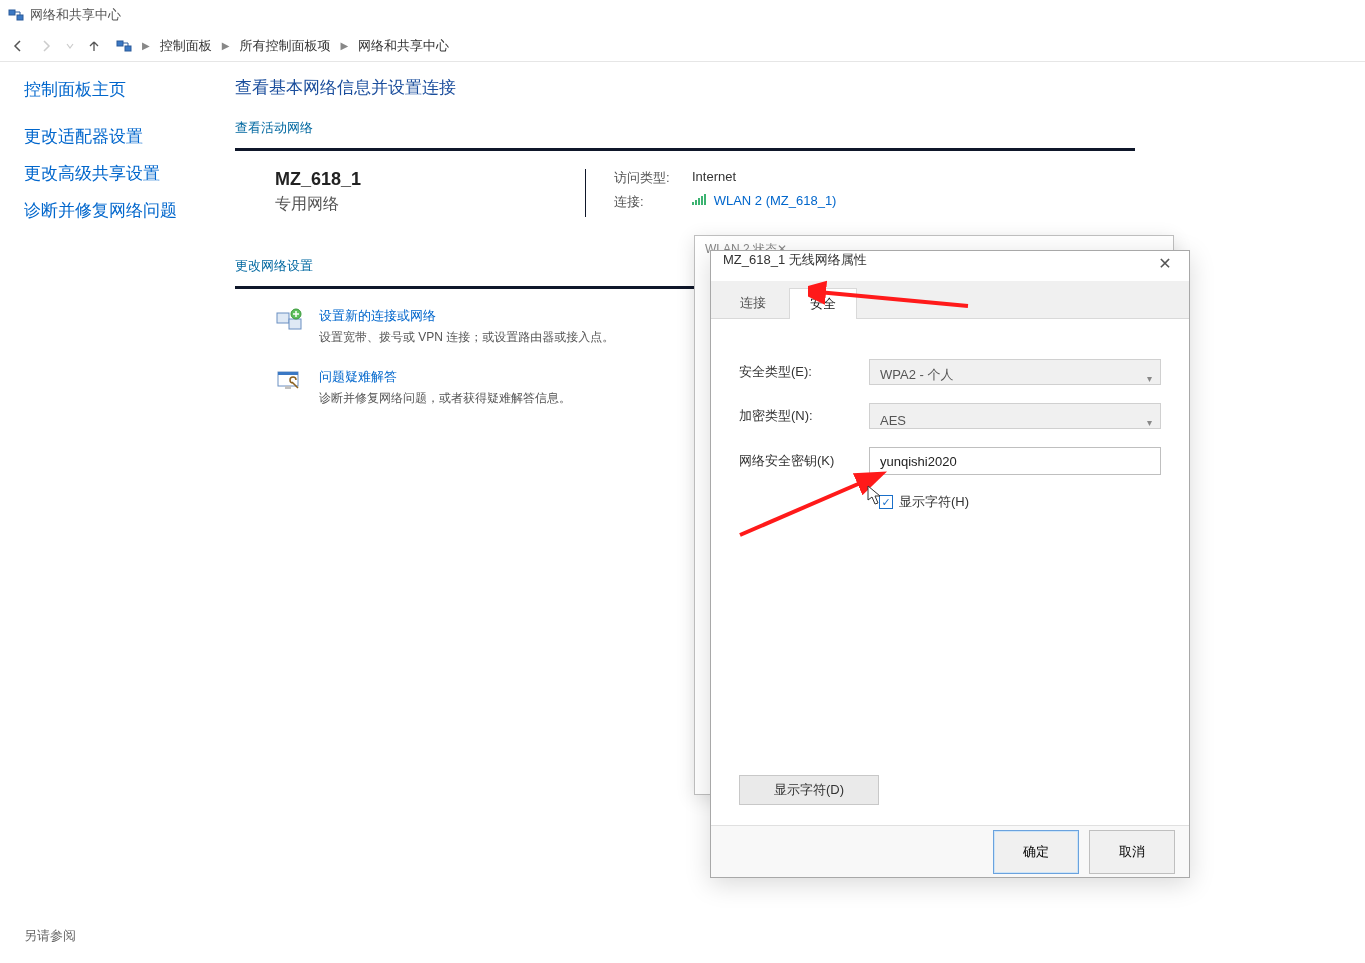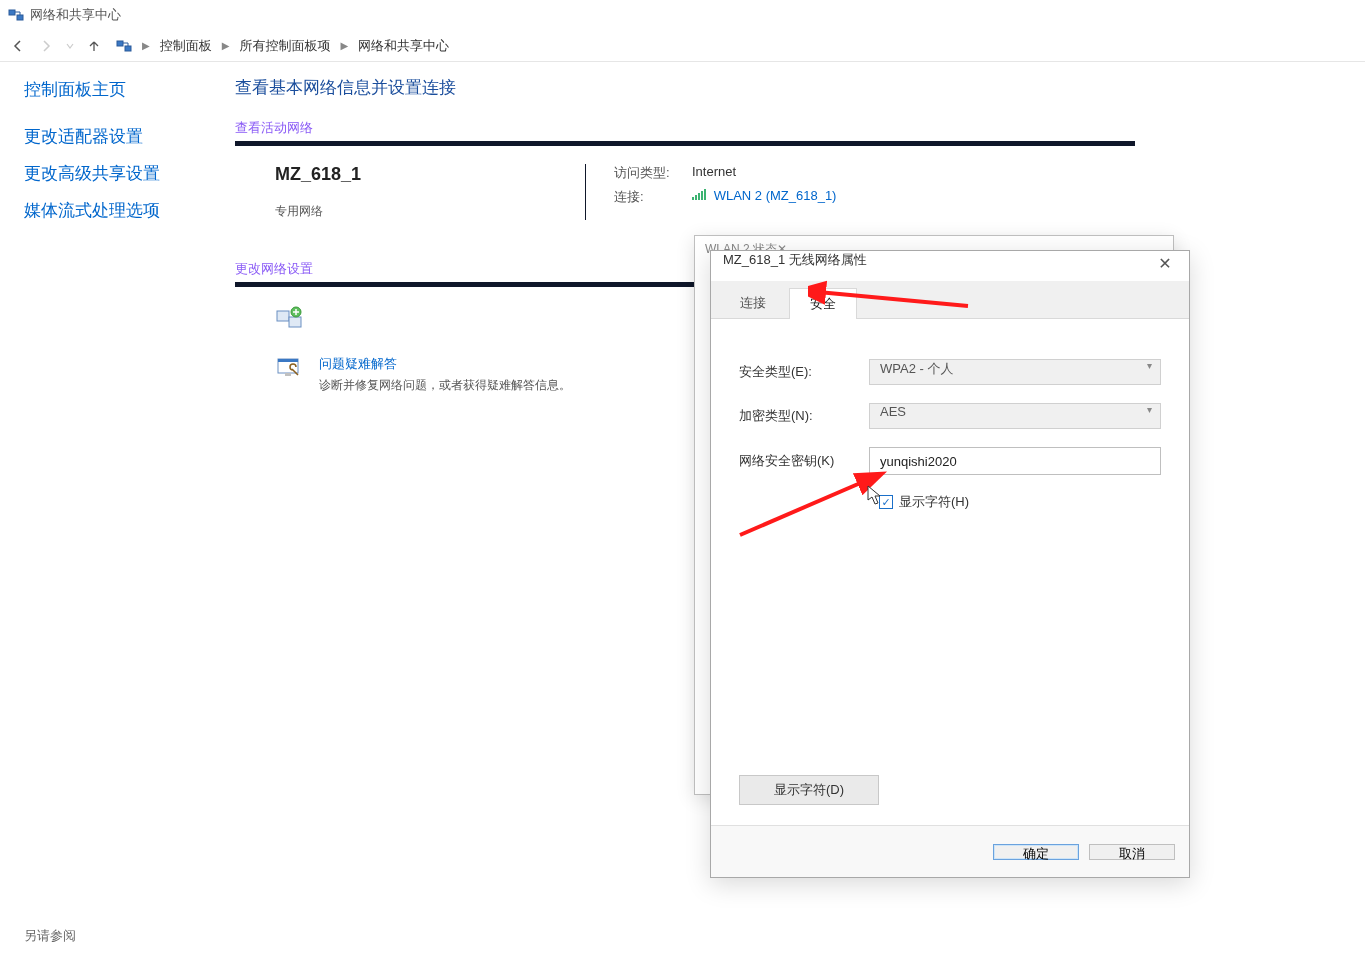--- a/index.html
+++ b/index.html
@@ -77,37 +77,37 @@
       flex: 1;
       padding: 14px 20px 20px 20px;
     }
     .page-title {
       color: #1a4d9c;
       font-size: 17px;
       font-weight: normal;
       margin-bottom: 20px;
     }
     .section-header {
-      color: #8b5cf6;
-      font-size: 13px;
-      padding-bottom: 4px;
-      border-bottom: 5px solid #0f172a;
+      color: #0369a1;
+      font-size: 13px;
+      padding-bottom: 11px;
+      border-bottom: 3px solid #0f172a;
       margin-bottom: 18px;
       width: 900px;
     }
     .network-block {
       display: flex;
       margin-bottom: 40px;
       padding-left: 40px;
     }
     .network-left {
       width: 310px;
     }
     .network-name { font-weight: bold; font-size: 18px; color: #222; }
-    .network-type { color: #555; margin-top: 18px; font-size: 12px;}
+    .network-type { color: #555; margin-top: 4px; font-size: 16px;}
     .network-right {
       border-left: 1px solid #0f172a;
       padding-left: 28px;
     }
     .net-row { display: flex; gap: 18px; margin-bottom: 6px; font-size: 13px; }
     .net-label { color: #555; width: 60px; }
     .net-value { color: #333; }
     .wifi-link { color: #0066cc; cursor: pointer; }
     .wifi-signal {
       display: inline-block;
@@ -227,21 +227,21 @@
       color: #333;
       font-size: 13px;
     }
     .combo {
       flex: 1;
       height: 26px;
       background: #f0f0f0;
       border: 1px solid #d0d0d0;
       padding: 0 24px 0 10px;
       display: flex;
-      align-items: flex-start;
+      align-items: flex-end;
       position: relative;
       color: #555;
       font-size: 13px;
     }
     .combo .caret {
       position: absolute;
       right: 8px;
       color: #888;
       font-size: 10px;
     }
@@ -290,21 +290,21 @@
       border-top: 1px solid #e0e0e0;
       display: flex;
       justify-content: flex-end;
       align-items: center;
       gap: 10px;
       padding-right: 14px;
       background: #f8f8f8;
     }
     .dlg-btn {
       min-width: 86px;
-      height: 16px;
+      height: 44px;
       border: 1px solid #bfbfbf;
       background: #f0f0f0;
       font-size: 13px;
       cursor: pointer;
     }
     .dlg-btn.primary { border-color: #6aa2de; box-shadow: 0 0 0 1px #cde4f7 inset; }
     
     .arrow-svg {
       position: absolute;
       pointer-events: none;
@@ -376,21 +376,21 @@
     <span class="crumb">网络和共享中心</span>
   </span>
 </div>
 
 <div class="main">
   <div class="sidebar">
     <a>控制面板主页</a>
     <div style="height:10px;"></div>
     <a>更改适配器设置</a>
     <a>更改高级共享设置</a>
-    <a>媒体流式处理选项</a>
+    <a>诊断并修复网络问题</a>
   </div>
 
   <div class="content">
     <div class="page-title">查看基本网络信息并设置连接</div>
 
     <div class="section-header">查看活动网络</div>
 
     <div class="network-block">
       <div class="network-left">
         <div class="network-name">MZ_618_1</div>
@@ -423,20 +423,24 @@
 
     <div class="task-item">
       <div class="task-icon">
         <svg width="28" height="28" viewBox="0 0 28 28">
           <rect x="2" y="6" width="12" height="10" fill="#dfe9f5" stroke="#6a8fc2"></rect>
           <rect x="14" y="12" width="12" height="10" fill="#dfe9f5" stroke="#6a8fc2"></rect>
           <circle cx="21" cy="7" r="5" fill="#5fbf5f" stroke="#3a9a3a"></circle>
           <path d="M21 4 L21 10 M18 7 L24 7" stroke="#fff" stroke-width="1.5"></path>
         </svg>
       </div>
+      <div class="task-text">
+        <div class="task-title">设置新的连接或网络</div>
+        <div class="task-desc">设置宽带、拨号或 VPN 连接；或设置路由器或接入点。</div>
+      </div>
     </div>
 
     <div class="task-item">
       <div class="task-icon">
         <svg width="28" height="28" viewBox="0 0 28 28">
           <rect x="3" y="4" width="20" height="14" fill="#fff" stroke="#6a8fc2"></rect>
           <rect x="3" y="4" width="20" height="3" fill="#3a78c4"></rect>
           <rect x="10" y="18" width="6" height="3" fill="#c0c0c0"></rect>
           <path d="M17 14 L23 20 M21 12 a3 3 0 1 0 -3 3" stroke="#8a6020" stroke-width="1.5" fill="none"></path>
         </svg>

